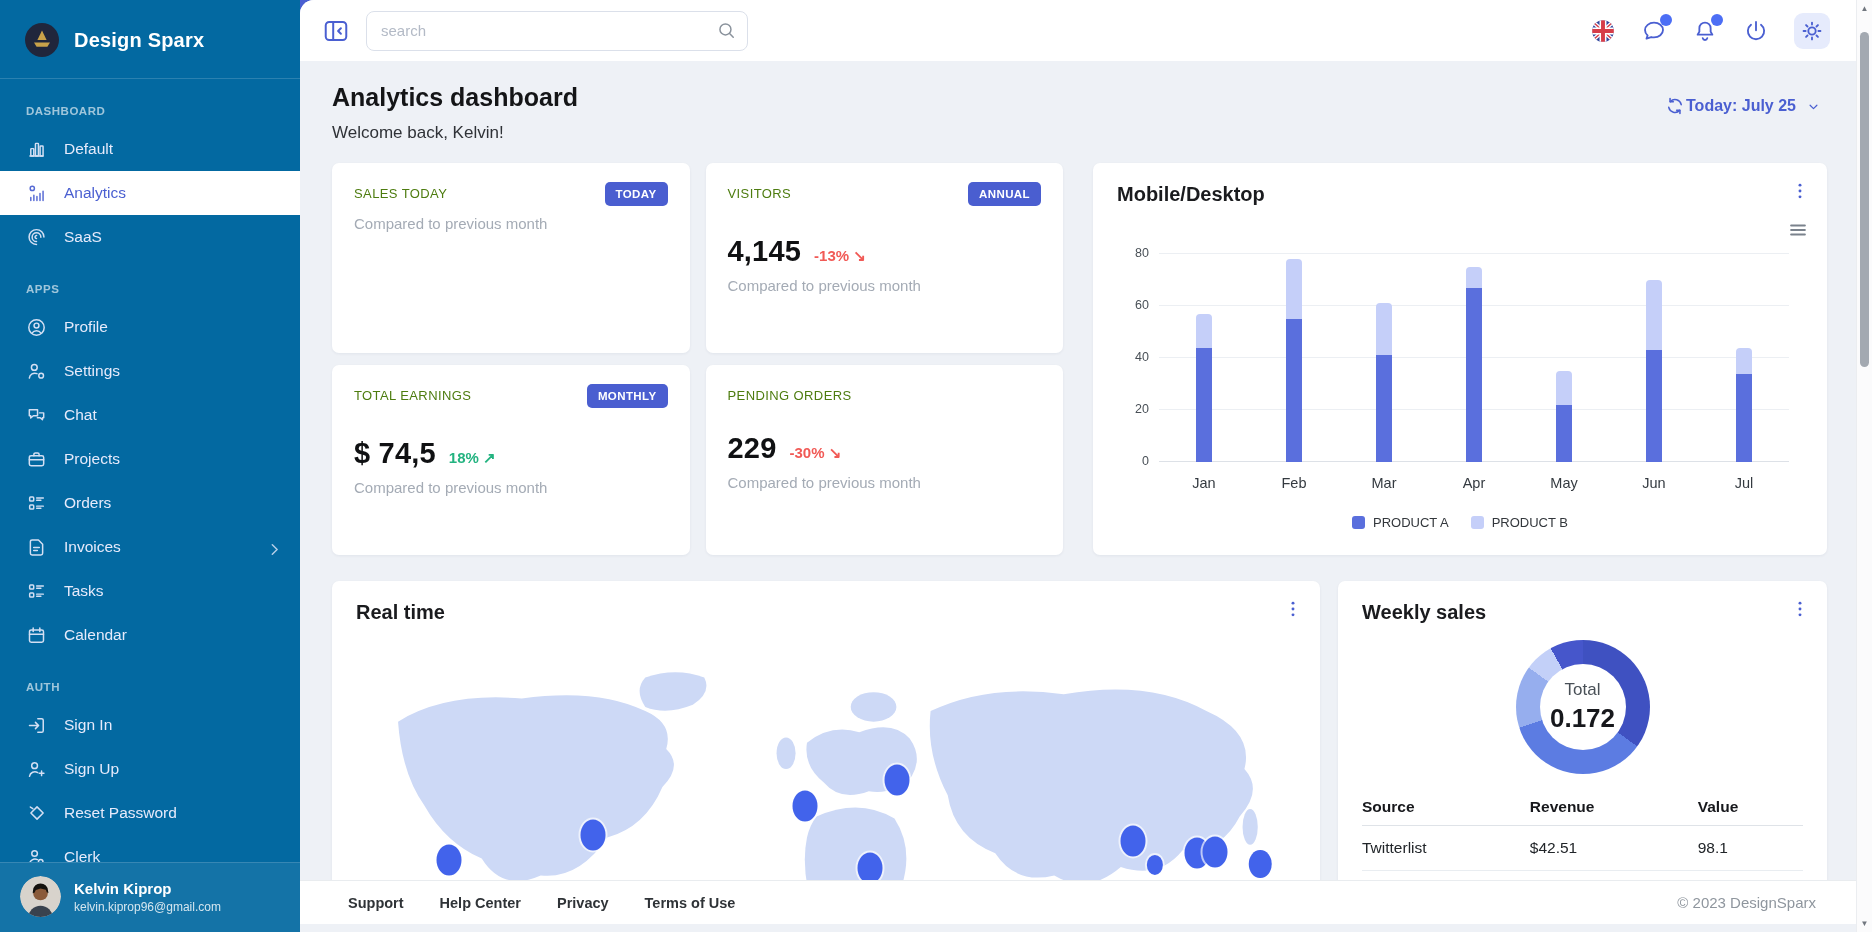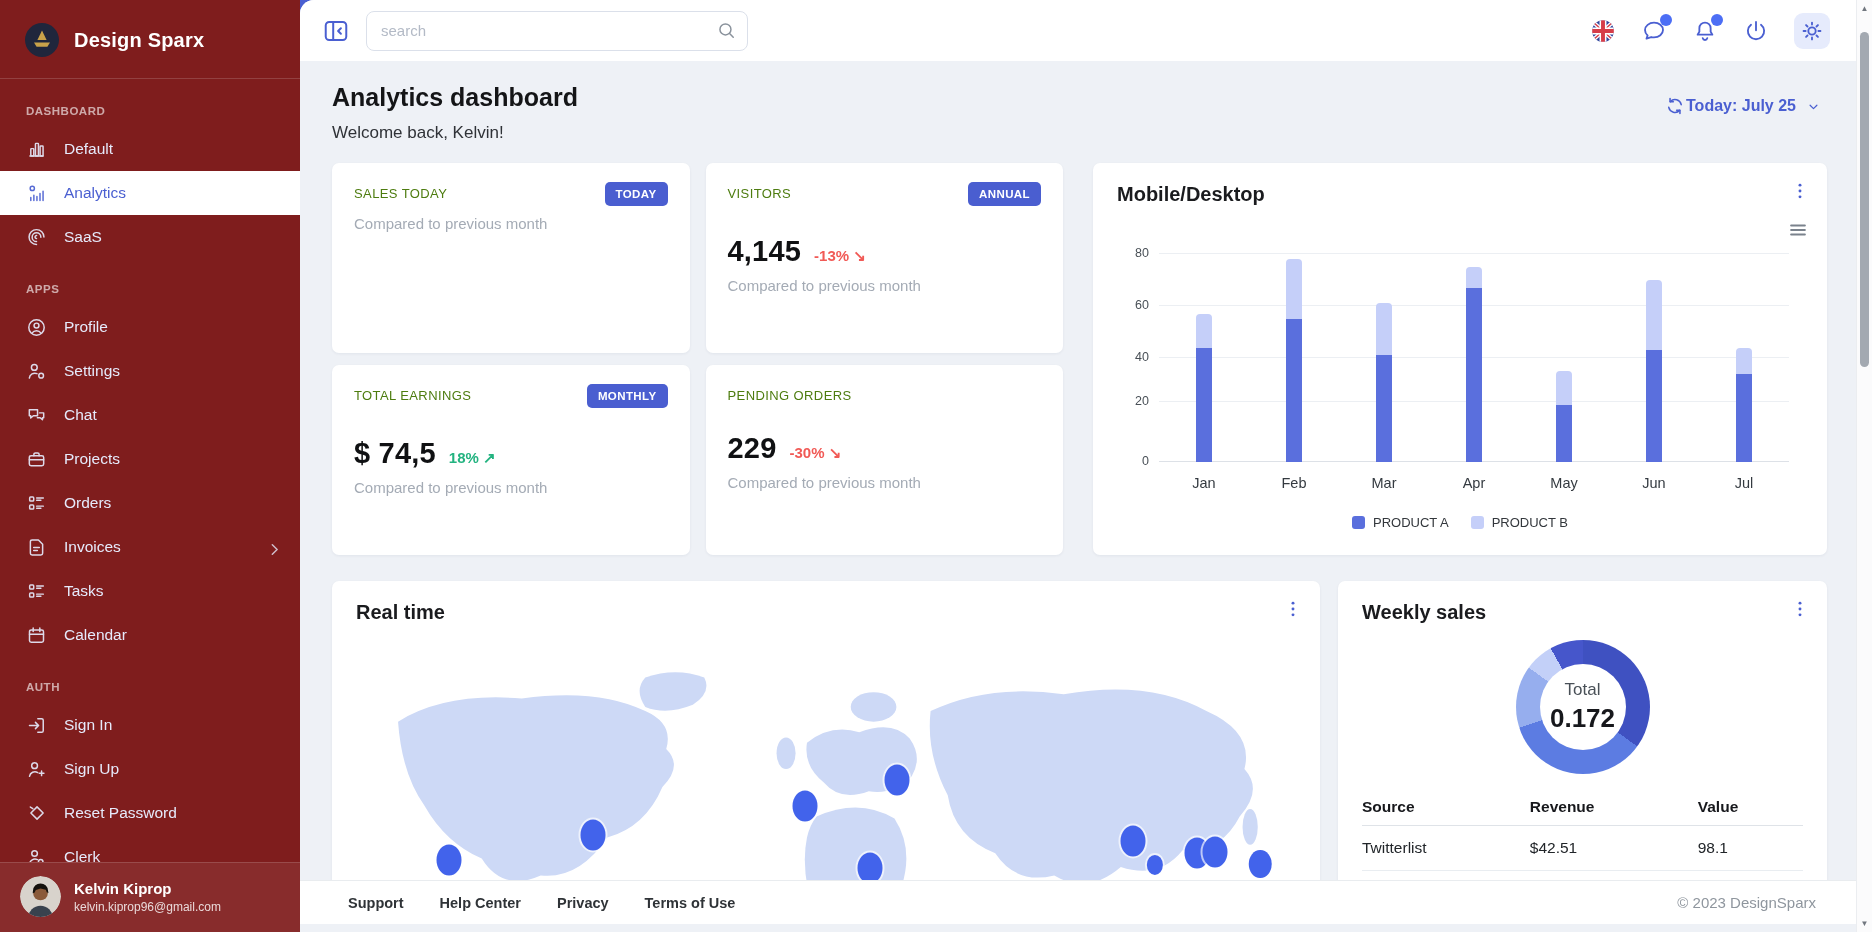--- a/index.html
+++ b/index.html
@@ -1,20 +1,20 @@
 <!DOCTYPE html>
 <html><head>
 <meta charset="utf-8">
 <style>
   *{margin:0;padding:0;box-sizing:border-box}
   body{width:1872px;height:932px;background:#4a5fd1;font-family:"Liberation Sans",sans-serif;overflow:hidden;position:relative}
   svg{display:block}
 
   
-  .sidebar{position:absolute;left:0;top:0;bottom:0;width:300px;background:#7f1d1d;color:#fff;display:flex;flex-direction:column;z-index:2}
+  .sidebar{position:absolute;left:0;top:0;bottom:0;width:300px;background:#0369a1;color:#fff;display:flex;flex-direction:column;z-index:2}
   .brand{display:flex;align-items:center;gap:14px;padding:22px 24px 20px;border-bottom:1px solid rgba(255,255,255,.16)}
   .brand-logo{width:36px;height:36px}
   .brand-name{font-size:20px;font-weight:700;letter-spacing:.2px}
   .nav{flex:1;overflow:hidden;padding-top:2px}
   .section-label{padding:24px 0 10px 26px;font-size:11.5px;font-weight:700;letter-spacing:.5px;color:rgba(255,255,255,.62)}
   .nav-item{display:flex;align-items:center;gap:17px;height:44px;padding:0 20px 0 26px;font-size:15.5px;color:#e6eafb;cursor:pointer}
   .nav-item svg{width:21px;height:21px;flex:none;opacity:.92}
   .nav-item.active{background:#fff;color:#4a5fd1}
   .nav-item .chev{margin-left:auto;width:16px;height:16px;opacity:.85}
   .user-panel{display:flex;align-items:center;gap:13px;padding:13px 20px 15px;background:rgba(255,255,255,.07);border-top:1px solid rgba(255,255,255,.15)}
@@ -412,21 +412,21 @@
         </span>
       <span class="hamburger">
           <svg viewBox="0 0 24 24" fill="none" stroke="currentColor" stroke-width="1.7" stroke-linecap="round" stroke-linejoin="round">
             <path d="M4.5 7.2h15M4.5 12h15M4.5 16.8h15"></path>
           </svg>
         </span>
       <div class="plot-wrap" id="plot">
           <div class="gridline zero" style="bottom: 0px;">
             <span class="ylab">0</span>
           </div>
-          <div class="gridline" style="bottom: 60px;">
+          <div class="gridline" style="bottom: 52px;">
             <span class="ylab">20</span>
           </div>
           <div class="gridline" style="bottom: 104px;">
             <span class="ylab">40</span>
           </div>
           <div class="gridline" style="bottom: 156px;">
             <span class="ylab">60</span>
           </div>
           <div class="gridline" style="bottom: 208px;">
             <span class="ylab">80</span>

